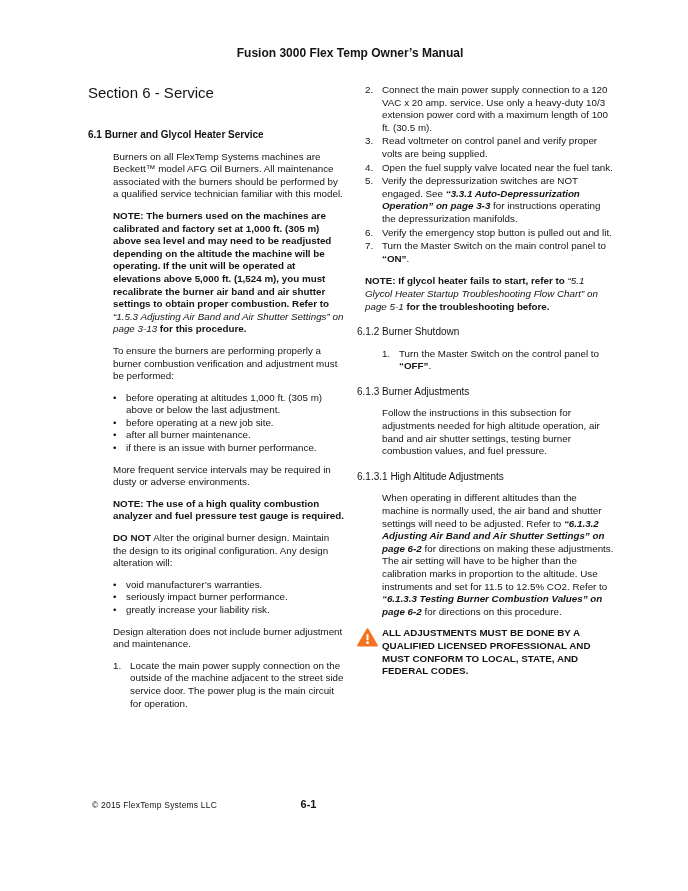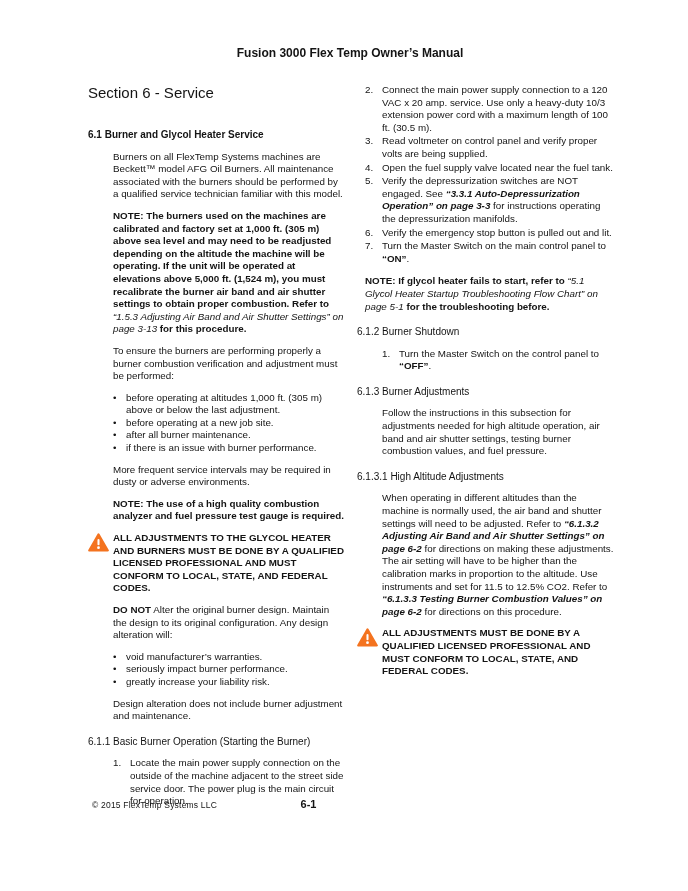--- a/index.html
+++ b/index.html
@@ -79,51 +79,40 @@
       <div class="bullet">
           <span class="dot">•</span>
           <span class="txt">if there is an issue with burner performance.</span>
         </div>
     </div>
 
     <p class="body-block">More frequent service intervals may be required in dusty or adverse environments.</p>
 
     <p class="body-block note">NOTE: The use of a high quality combustion analyzer and fuel pressure test gauge is required.</p>
 
-    <div class="warning">
-      <span class="icon-holder">
-        <svg width="21" height="19" viewBox="0 0 24 22" aria-hidden="true">
-          <path d="M12 1.5 L22.8 20.2 H1.2 Z" fill="currentColor" stroke="currentColor" stroke-width="2.4" stroke-linejoin="round"></path>
-          <rect x="10.8" y="7" width="2.4" height="7.2" rx="1.2" fill="#ffffff"></rect>
-          <circle cx="12" cy="17" r="1.6" fill="#ffffff"></circle>
-        </svg>
-      </span>
-      <span class="wtxt">ALL ADJUSTMENTS TO THE GLYCOL HEATER AND BURNERS MUST BE DONE BY A QUALIFIED LICENSED PROFESSIONAL AND MUST CONFORM TO LOCAL, STATE, AND FEDERAL CODES.</span>
-    </div>
 
     <p class="body-block"><span class="bold">DO NOT</span><span> Alter the original burner design. Maintain the design to its original configuration. Any design alteration will:</span></p>
 
     <div class="bullets">
       <div class="bullet">
           <span class="dot">•</span>
           <span class="txt">void manufacturer’s warranties.</span>
         </div>
       <div class="bullet">
           <span class="dot">•</span>
           <span class="txt">seriously impact burner performance.</span>
         </div>
       <div class="bullet">
           <span class="dot">•</span>
           <span class="txt">greatly increase your liability risk.</span>
         </div>
     </div>
 
     <p class="body-block">Design alteration does not include burner adjustment and maintenance.</p>
 
-    <div class="hnum"><span>6.1.1</span>&nbsp;<span class="underlined">Basic Burner Operation (Starting the Burner)</span></div>
 
     <div class="num-item">
       <span class="num">1.</span>
       <span class="txt">Locate the main power supply connection on the outside of the machine adjacent to the street side service door. The power plug is the main circuit for operation.</span>
     </div>
   </div>
 
   <div class="col col-right">
 
     <div class="num-item">

